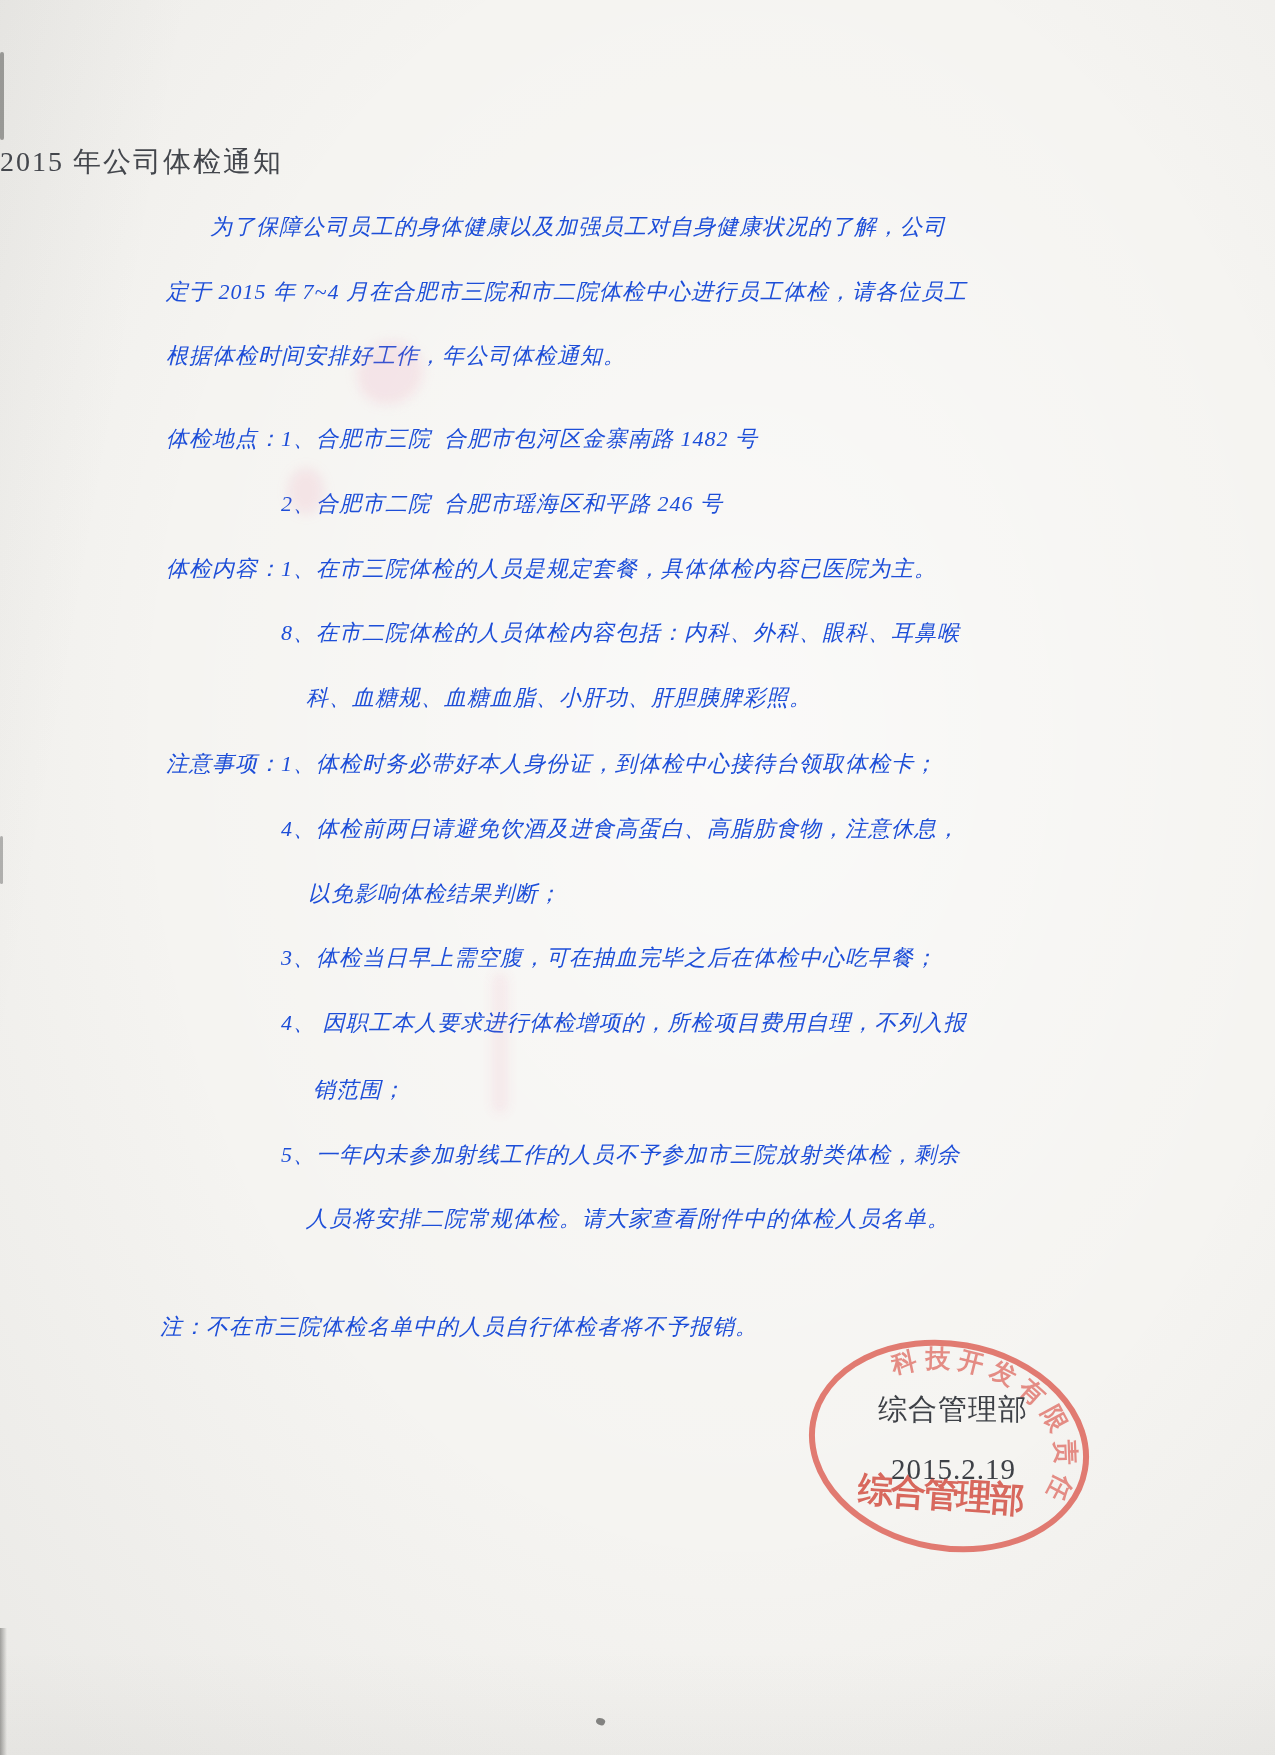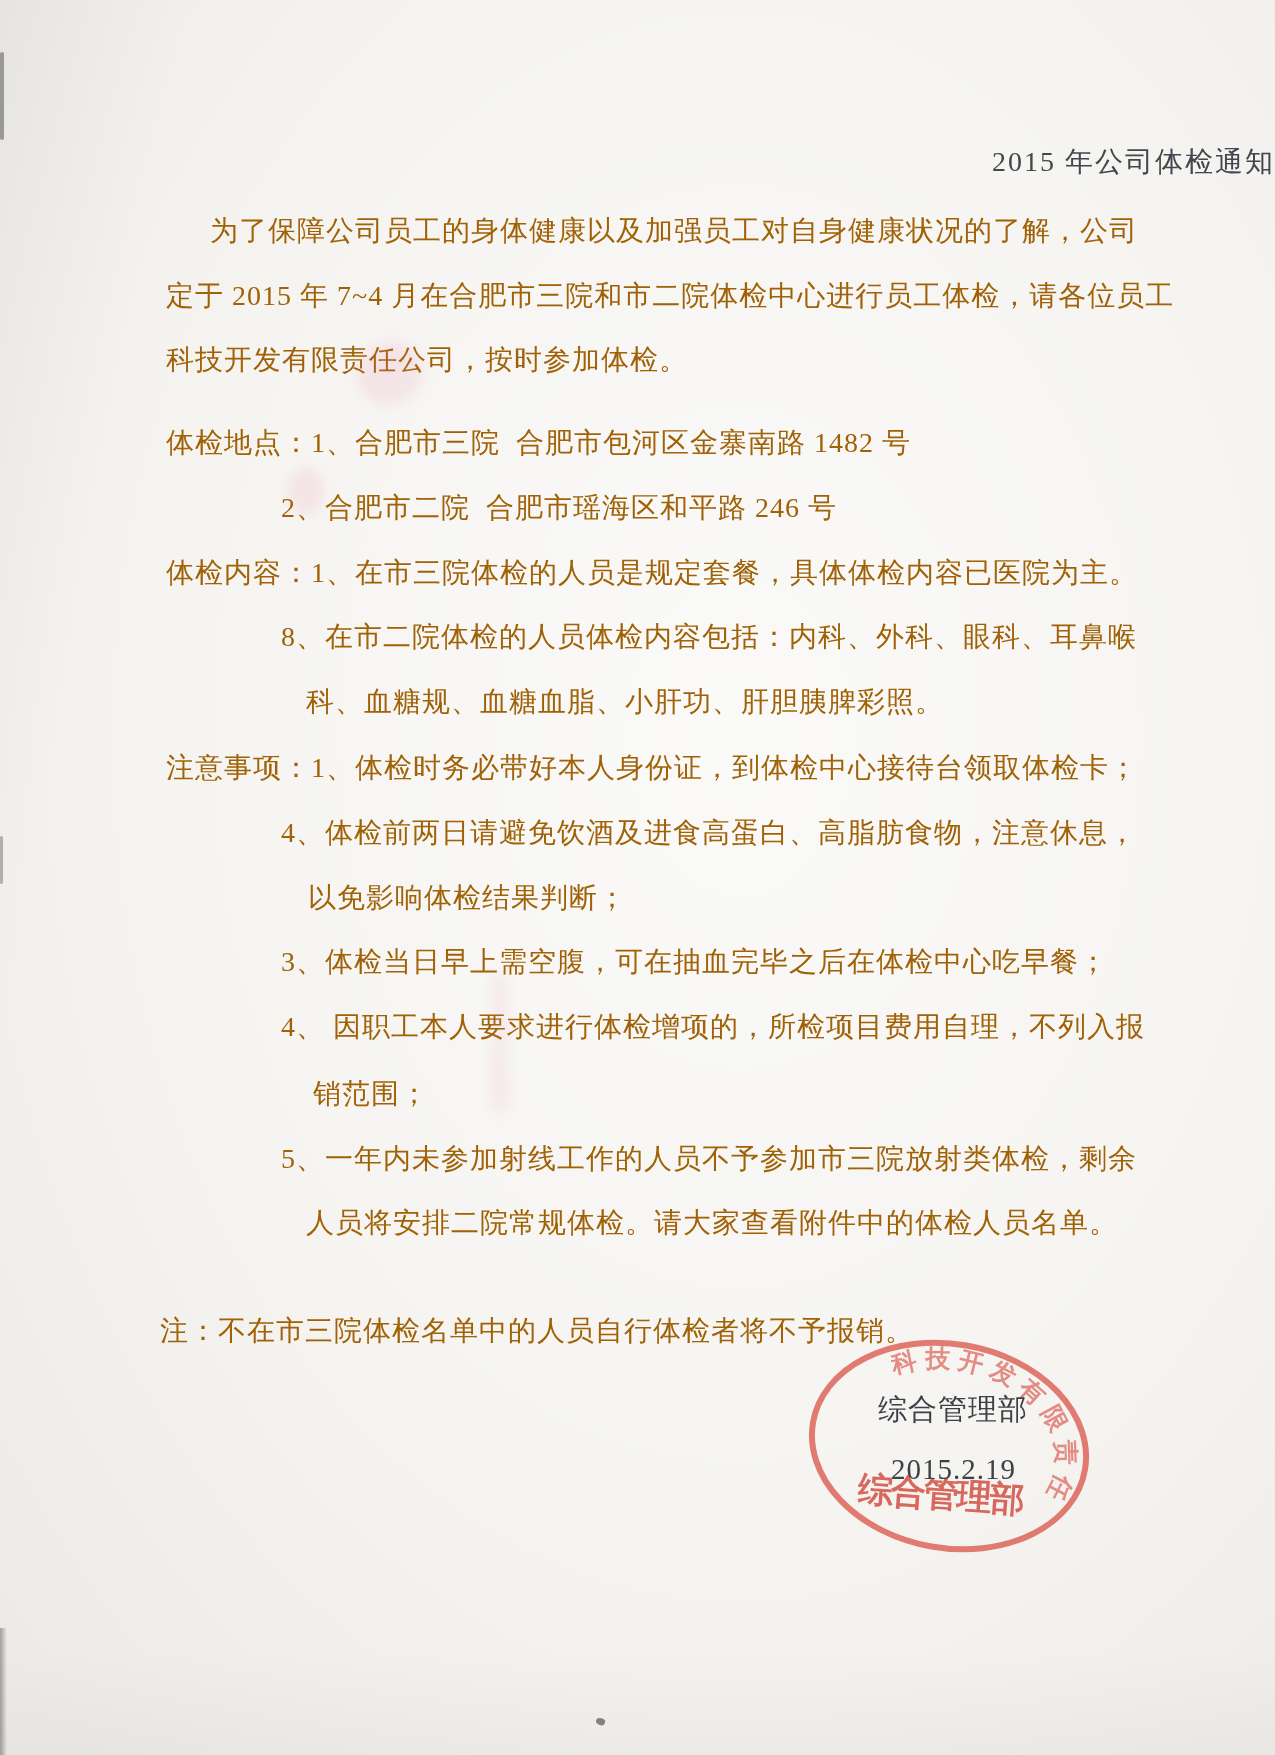--- a/index.html
+++ b/index.html
@@ -11,25 +11,26 @@
   
   .paper-shade{
     position:absolute;inset:0;pointer-events:none;
     background:
       radial-gradient(ellipse at 58% 42%, rgba(255,255,255,.55) 0%, rgba(255,255,255,0) 55%, rgba(60,60,55,.05) 95%),
       linear-gradient(100deg, rgba(80,80,75,.05) 0%, rgba(255,255,255,0) 12%),
       linear-gradient(0deg, rgba(80,80,75,.04) 0%, rgba(255,255,255,0) 6%);
   }
   .line{
     position:absolute;
-    font-size:28px;letter-spacing:1px;color:#a16207;
+    font-size:22px;letter-spacing:1px;color:#1d4ed8;
     white-space:pre;
+    font-style:italic;
   }
   .title{
-    position:absolute;left:0;right:0;text-align:right;
+    position:absolute;left:0;right:0;text-align:left;
     font-size:28px;letter-spacing:2px;color:#43464c;
   }
   .sig{
     position:absolute;font-size:29px;letter-spacing:1px;color:#3d4046;z-index:3;
     white-space:pre;
   }
   .stamp{position:absolute;left:760px;top:1300px;z-index:2;}
   
   .edge{position:absolute;background:#3a3a38;pointer-events:none;}
   .edge.e1{left:0;top:52px;width:4px;height:88px;opacity:.45;border-radius:2px;}
@@ -49,21 +50,21 @@
 </style>
 </head>
 <body>
 
 <div class="paper-shade"></div>
 
 <div class="title" style="top:143px">2015 年公司体检通知</div>
 
 <div class="line" style="top:212px;left:210px">为了保障公司员工的身体健康以及加强员工对自身健康状况的了解，公司</div>
 <div class="line" style="top:277px;left:166px">定于 2015 年 7~4 月在合肥市三院和市二院体检中心进行员工体检，请各位员工</div>
-<div class="line" style="top:341px;left:166px">科技开发有限责任公司，按时参加体检。</div>
+<div class="line" style="top:341px;left:166px">根据体检时间安排好工作，年公司体检通知。</div>
 <div class="line" style="top:424px;left:166px">体检地点：1、合肥市三院  合肥市包河区金寨南路 1482 号</div>
 <div class="line" style="top:489px;left:281px">2、合肥市二院  合肥市瑶海区和平路 246 号</div>
 <div class="line" style="top:554px;left:166px">体检内容：1、在市三院体检的人员是规定套餐，具体体检内容已医院为主。</div>
 <div class="line" style="top:618px;left:281px">8、在市二院体检的人员体检内容包括：内科、外科、眼科、耳鼻喉</div>
 <div class="line" style="top:683px;left:306px">科、血糖规、血糖血脂、小肝功、肝胆胰脾彩照。</div>
 <div class="line" style="top:749px;left:166px">注意事项：1、体检时务必带好本人身份证，到体检中心接待台领取体检卡；</div>
 <div class="line" style="top:814px;left:281px">4、体检前两日请避免饮酒及进食高蛋白、高脂肪食物，注意休息，</div>
 <div class="line" style="top:879px;left:308px">以免影响体检结果判断；</div>
 <div class="line" style="top:943px;left:281px">3、体检当日早上需空腹，可在抽血完毕之后在体检中心吃早餐；</div>
 <div class="line" style="top:1008px;left:281px">4、 因职工本人要求进行体检增项的，所检项目费用自理，不列入报</div>

